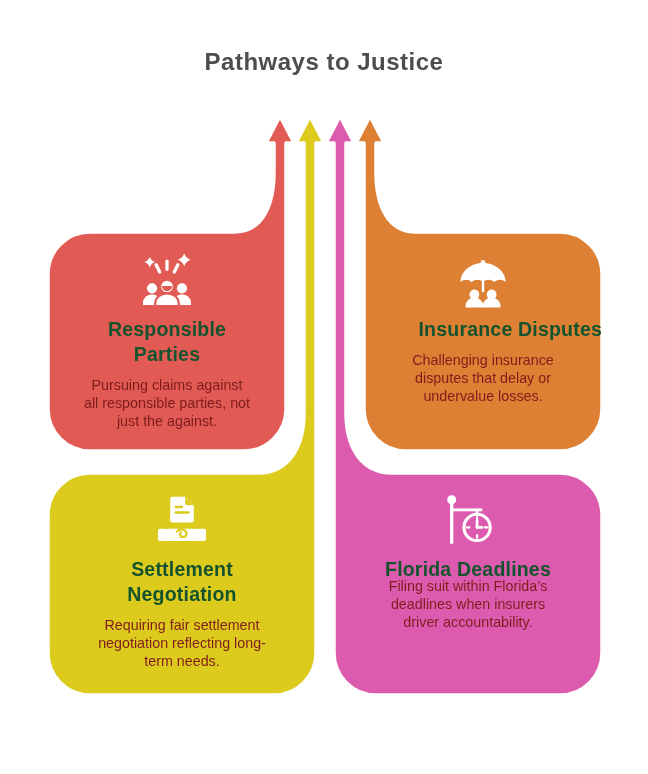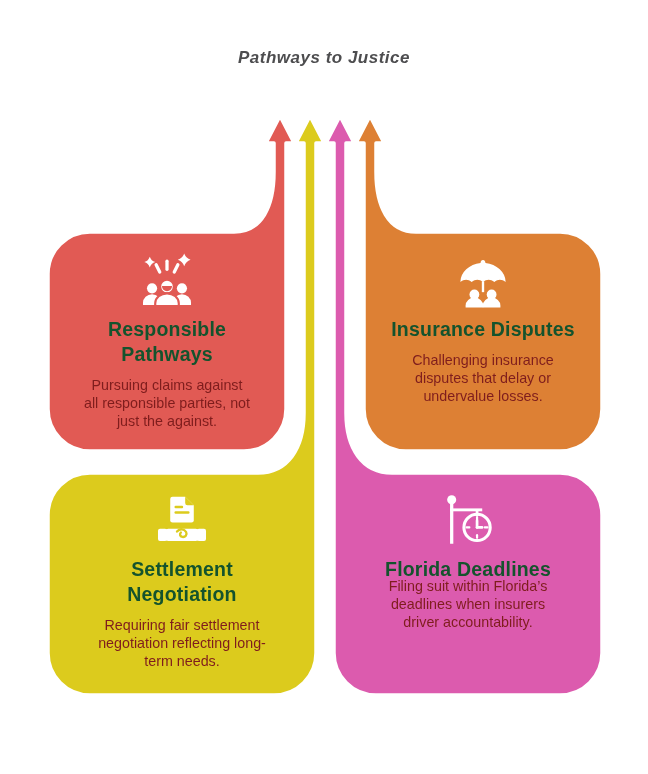--- a/index.html
+++ b/index.html
@@ -6,37 +6,36 @@
   .canvas{
     position:relative;
     width:648px;height:774px;
     background:#ffffff;
     overflow:hidden;
     font-family:"Liberation Sans","DejaVu Sans",sans-serif;
   }
   .page-title{
     position:absolute;top:48px;left:0;width:648px;
     margin:0;text-align:center;
-    font-size:17px;font-weight:bold;letter-spacing:.5px;
+    font-size:24px;font-weight:bold;letter-spacing:.5px;
     color:#4D4D4F;
-    font-style:italic;
   }
   .shapes{position:absolute;top:0;left:0;}
   .shape{stroke:#ffffff;stroke-width:3.5;stroke-linejoin:round;}
   .card-title{
     position:absolute;text-align:center;color:#14532d;
     font-size:19.5px;line-height:25px;font-weight:bold;letter-spacing:.2px;
   }
   .card-body{
     position:absolute;text-align:center;color:#7f1d1d;
     font-size:14.3px;line-height:18.2px;font-weight:normal;
   }
   .t-red   {left:48px; top:317px;width:238px;}
   .b-red   {left:48px; top:376px;width:238px;}
-  .t-orange{left:364px;top:317px;width:238px;}
+  .t-orange{left:364px;top:317px;width:238px;text-align:right;}
   .b-orange{left:364px;top:351px;width:238px;}
   .t-yellow{left:48px; top:557px;width:268px;}
   .b-yellow{left:48px; top:616px;width:268px;}
   .t-pink  {left:334px;top:557px;width:268px;}
   .b-pink  {left:334px;top:577px;width:268px;}
   .icon{position:absolute;width:58px;height:58px;}
   .i-red   {left:138px;top:253px;}
   .i-orange{left:454px;top:255px;}
   .i-yellow{left:153px;top:493px;}
   .i-pink  {left:439px;top:493px;}
@@ -143,21 +142,21 @@
       </g>
       <g stroke="#ffffff" stroke-width="3" stroke-linecap="round">
         <line x1="42" y1="38" x2="42" y2="30.5"></line>
         <line x1="42" y1="38" x2="47.5" y2="38"></line>
       </g>
     </g>
   </svg>
 
   <div class="card-title t-red">
     <div>Responsible</div>
-    <div>Pathways</div>
+    <div>Parties</div>
   </div>
   <div class="card-body b-red">
     <div>Pursuing claims against</div>
     <div>all responsible parties, not</div>
     <div>just the against.</div>
   </div>
 
   <div class="card-title t-orange">
     <div>Insurance Disputes</div>
   </div>

